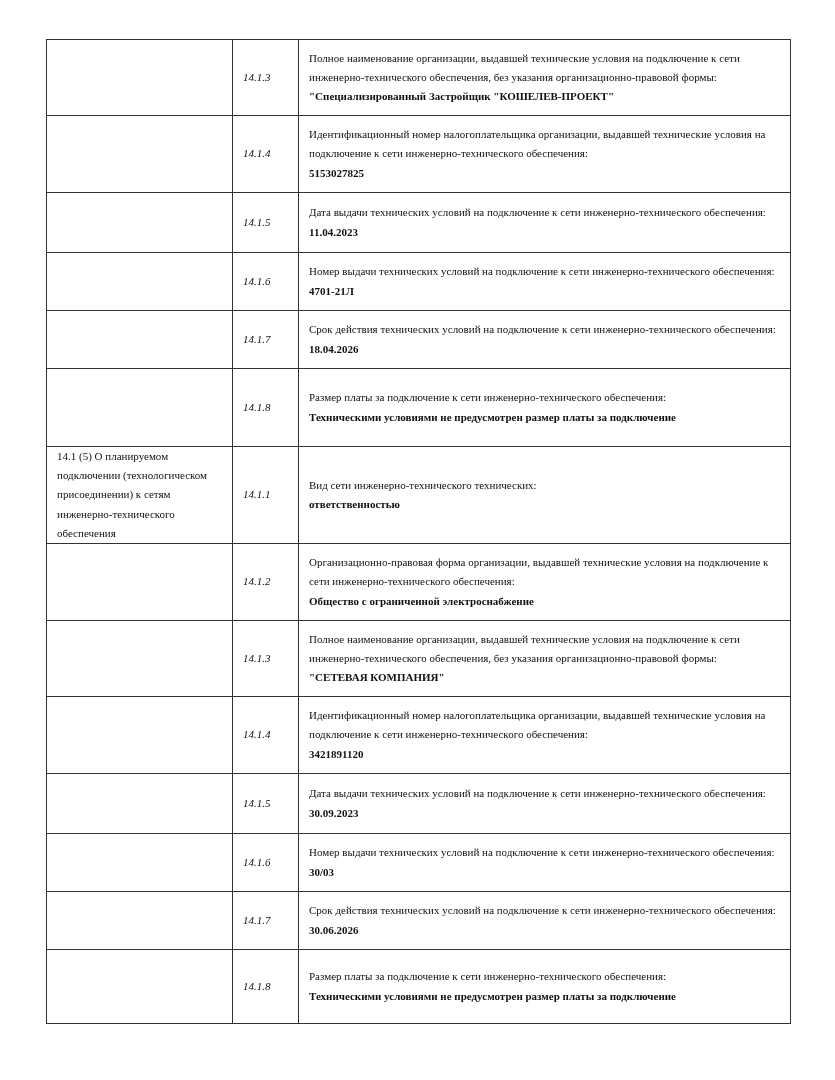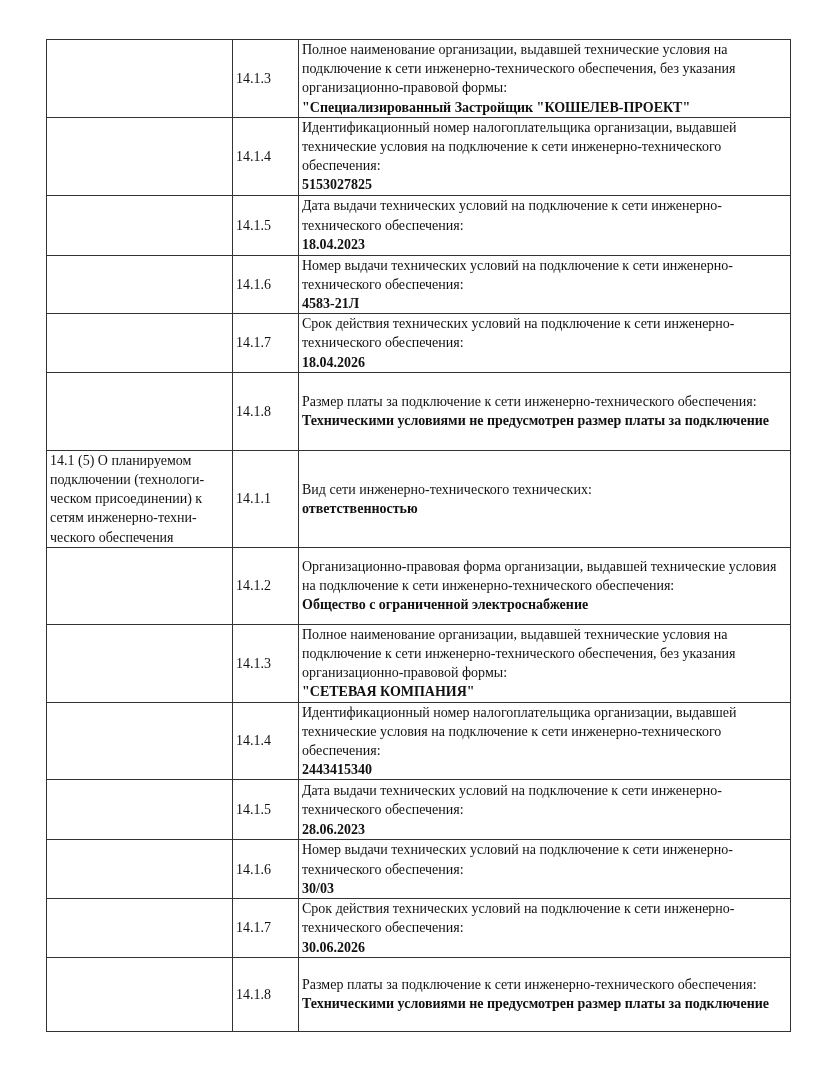--- a/index.html
+++ b/index.html
@@ -1,26 +1,26 @@
 <!DOCTYPE html>
 <html><head>
 <meta charset="utf-8">
 <style>
   html, body { margin: 0; padding: 0; background: #ffffff; }
   body { width: 835px; height: 1080px; position: relative; overflow: hidden;
          font-family: "Liberation Serif", "DejaVu Serif", serif; color: #111; }
   table.doc { position: absolute; left: 46px; top: 39px; width: 744px;
               border-collapse: collapse; table-layout: fixed; }
-  table.doc td { border: 1.5px solid #333; padding: 0 3px; vertical-align: middle;
-                 font-size: 14px; line-height: 19.2px; }
+  table.doc td { border: 1.5px solid #333; padding: 0 10px; vertical-align: middle;
+                 font-size: 11px; line-height: 19.2px; }
   col.c1 { width: 186px; }
   col.c2 { width: 66px; }
   col.c3 { width: 492px; }
   td.section { vertical-align: top; padding-top: 1px; margin-top: 28px; }
-  td.num { padding-left: 2px; }
+  td.num { padding-left: 2px; font-style: italic; }
   td.desc { padding-left: 4px; }
   .label { display: block; }
   .value { display: block; font-weight: bold; }
 </style>
 </head>
 <body>
 
 <table class="doc">
   <colgroup>
       <col class="c1">
@@ -42,29 +42,29 @@
       <td class="desc">
           <span class="label">Идентификационный номер налогоплательщика организации, вы­давшей технические условия на подключение к сети инженерно-тех­нического обеспечения:</span>
           <span class="value">5153027825</span>
         </td>
     </tr>
     <tr style="height:60px">
       <td class="section"></td>
       <td class="num">14.1.5</td>
       <td class="desc">
           <span class="label">Дата выдачи технических условий на подключение к сети инженер­но-технического обеспечения:</span>
-          <span class="value">18.04.2023</span>
+          <span class="value">11.04.2023</span>
         </td>
     </tr>
     <tr style="height:58px">
       <td class="section"></td>
       <td class="num">14.1.6</td>
       <td class="desc">
           <span class="label">Номер выдачи технических условий на подключение к сети инже­нерно-технического обеспечения:</span>
-          <span class="value">4583-21Л</span>
+          <span class="value">4701-21Л</span>
         </td>
     </tr>
     <tr style="height:58px">
       <td class="section"></td>
       <td class="num">14.1.7</td>
       <td class="desc">
           <span class="label">Срок действия технических условий на подключение к сети инже­нерно-технического обеспечения:</span>
           <span class="value">18.04.2026</span>
         </td>
     </tr>
@@ -98,29 +98,29 @@
       <td class="desc">
           <span class="label">Полное наименование организации, выдавшей технические условия на подключение к сети инженерно-технического обеспечения, без указания организационно-правовой формы:</span>
           <span class="value">"СЕТЕВАЯ КОМПАНИЯ"</span>
         </td>
     </tr>
     <tr style="height:77px">
       <td class="section"></td>
       <td class="num">14.1.4</td>
       <td class="desc">
           <span class="label">Идентификационный номер налогоплательщика организации, вы­давшей технические условия на подключение к сети инженерно-тех­нического обеспечения:</span>
-          <span class="value">2443415340</span>
+          <span class="value">3421891120</span>
         </td>
     </tr>
     <tr style="height:60px">
       <td class="section"></td>
       <td class="num">14.1.5</td>
       <td class="desc">
           <span class="label">Дата выдачи технических условий на подключение к сети инженер­но-технического обеспечения:</span>
-          <span class="value">28.06.2023</span>
+          <span class="value">30.09.2023</span>
         </td>
     </tr>
     <tr style="height:58px">
       <td class="section"></td>
       <td class="num">14.1.6</td>
       <td class="desc">
           <span class="label">Номер выдачи технических условий на подключение к сети инже­нерно-технического обеспечения:</span>
           <span class="value">30/03</span>
         </td>
     </tr>

